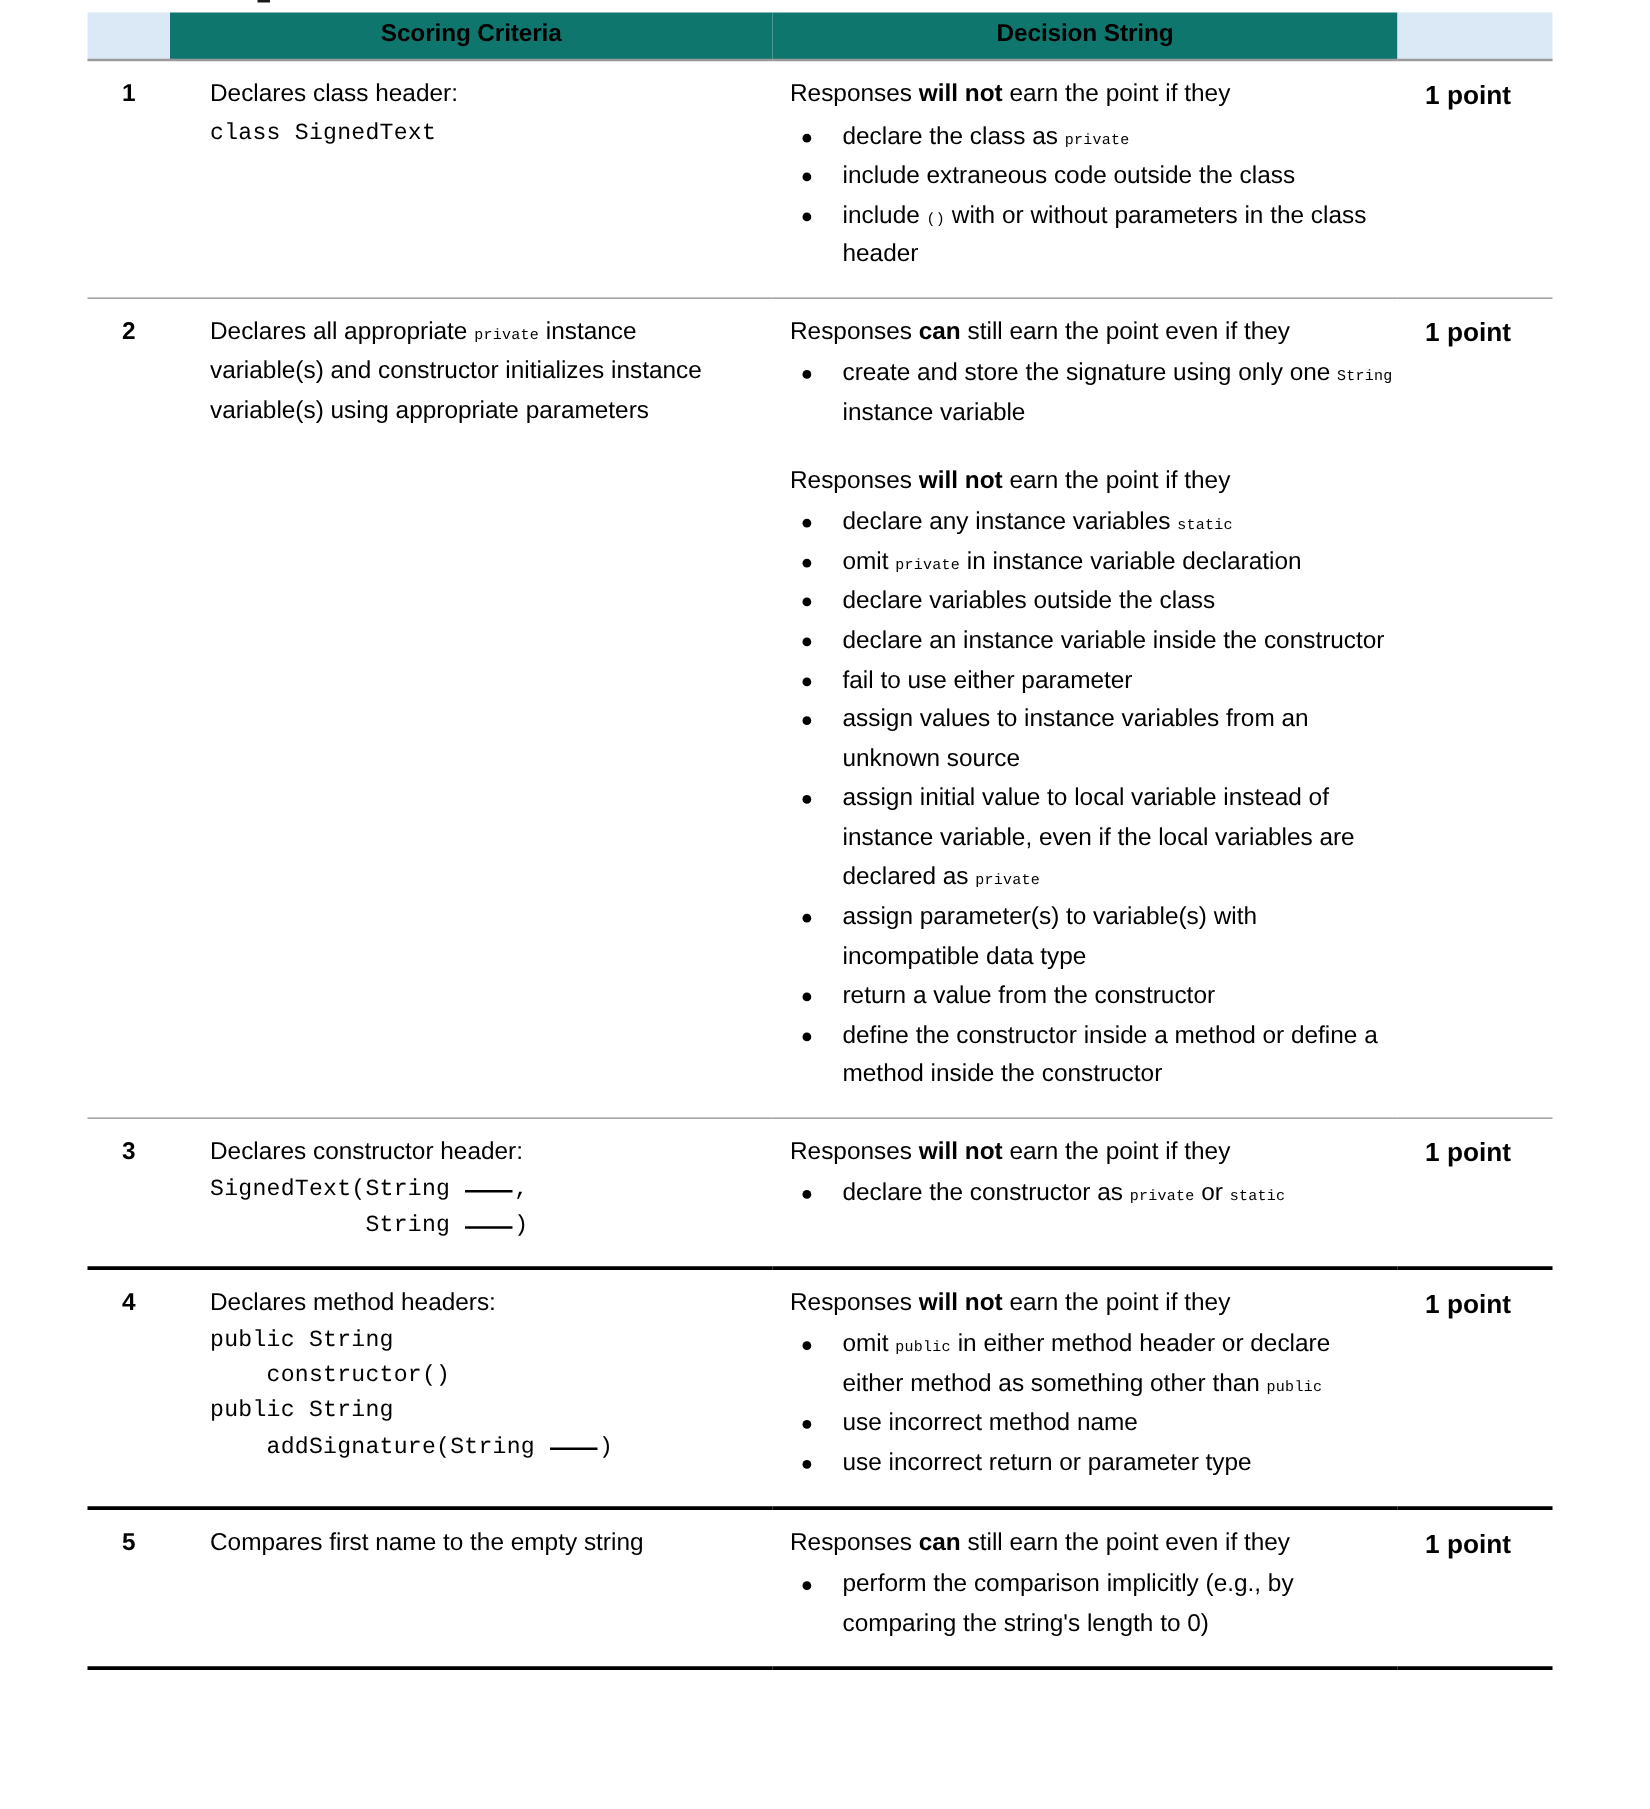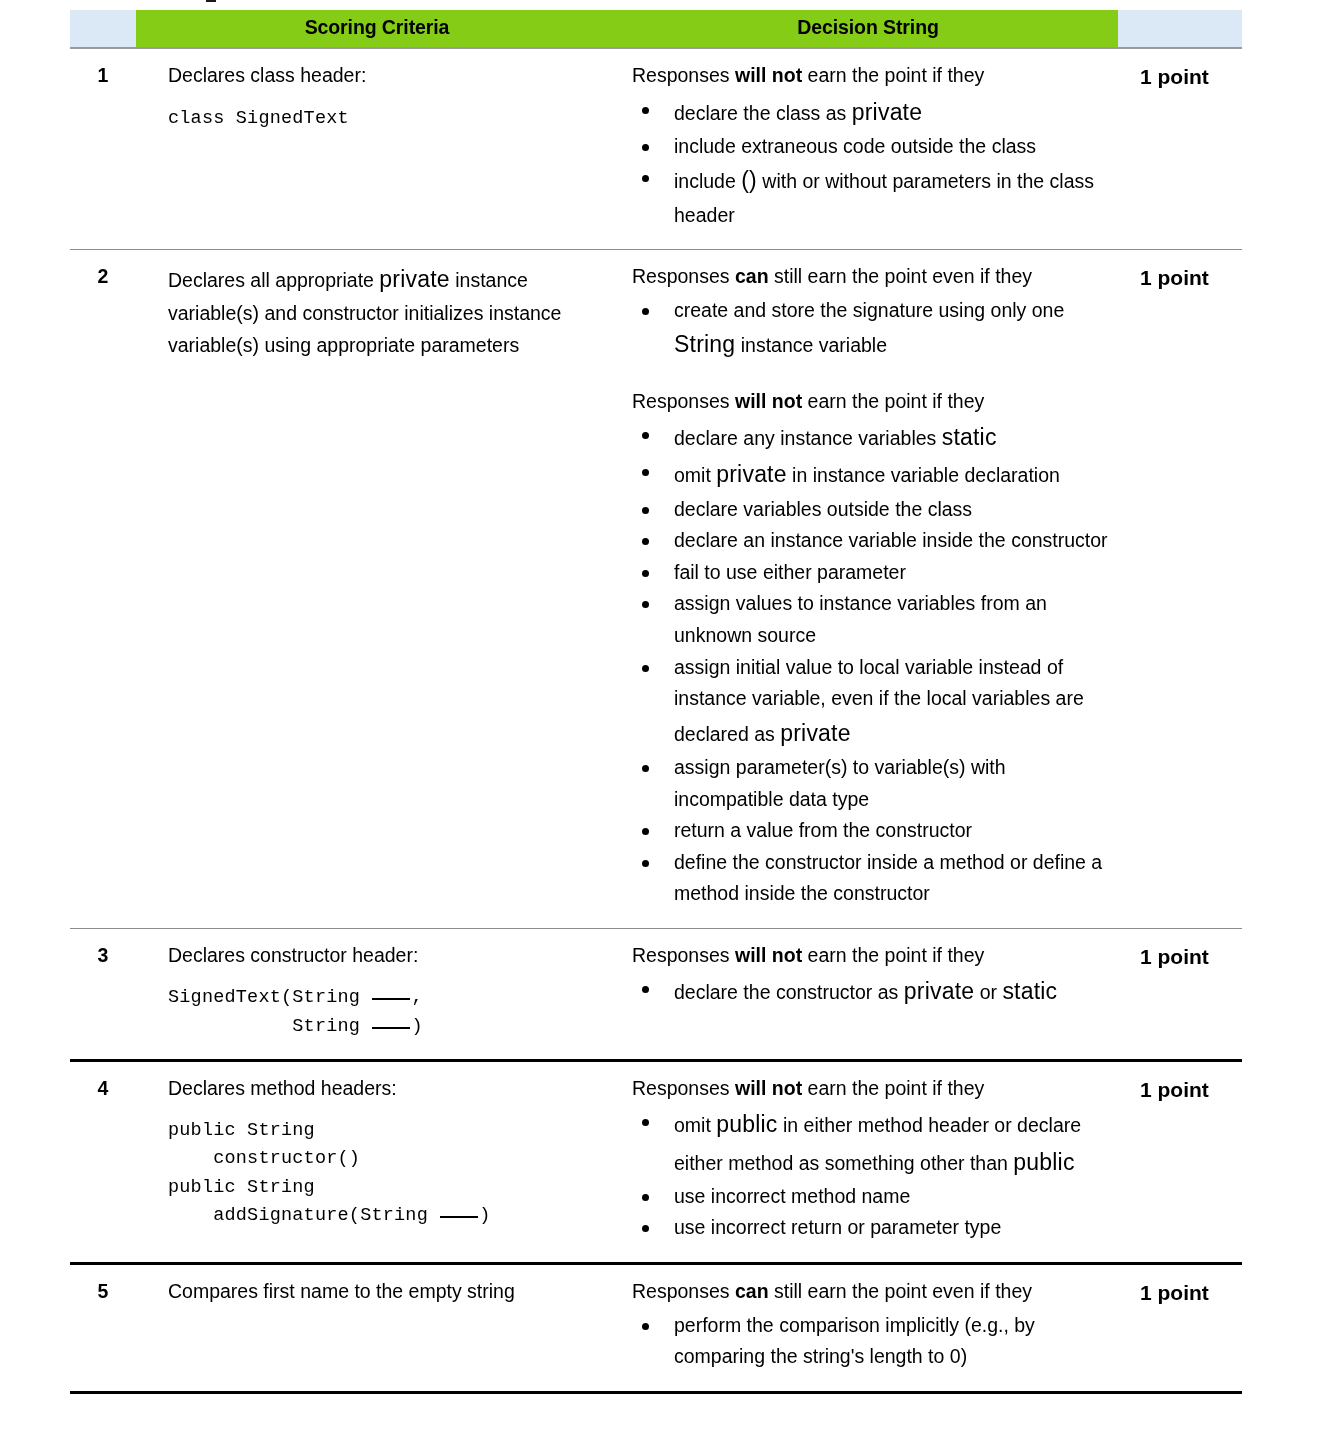--- a/index.html
+++ b/index.html
@@ -39,21 +39,21 @@
     border-collapse: collapse;
     table-layout: fixed;
   }
 
   .rubric-table col.c-num    { width: 66px; }
   .rubric-table col.c-crit   { width: 482px; }
   .rubric-table col.c-rules  { width: 500px; }
   .rubric-table col.c-points { width: 124px; }
 
   thead th {
-    background: #84cc16;
+    background: #0f766e;
     font-size: 19.5px;
     font-weight: bold;
     padding: 6px 0 8px 0;
     text-align: center;
     vertical-align: middle;
     letter-spacing: -0.1px;
   }
   thead tr.head-row th { border-bottom: 2.5px solid #9a9a9a; }
   thead th.blank-head { background: #dbe9f6; }
 
@@ -91,33 +91,33 @@
     font-weight: bold;
     padding-top: 11px;
     padding-left: 22px;
     font-size: 21px;
     white-space: nowrap;
   }
 
   .crit-line { }
 
   .mono {
-    font-family: Liberation Sans, sans-serif;
-    font-size: 23px;
+    font-family: Liberation Mono, monospace;
+    font-size: 12px;
     letter-spacing: 0.2px;
     margin-top: 26px;
   }
 
   .code-block {
     font-family: "Liberation Mono", "DejaVu Sans Mono", monospace;
     font-size: 18.5px;
     line-height: 1.52;
     white-space: pre-wrap;
     letter-spacing: 0.2px;
-    margin-top: 13px;
+    margin-top: 1px;
   }
 
   .code-line { white-space: pre; }
 
   .blank {
     display: inline-block;
     border-bottom: 2.5px solid #000;
     width: 38px;
     vertical-align: 2px;
     margin: 0 1px;

